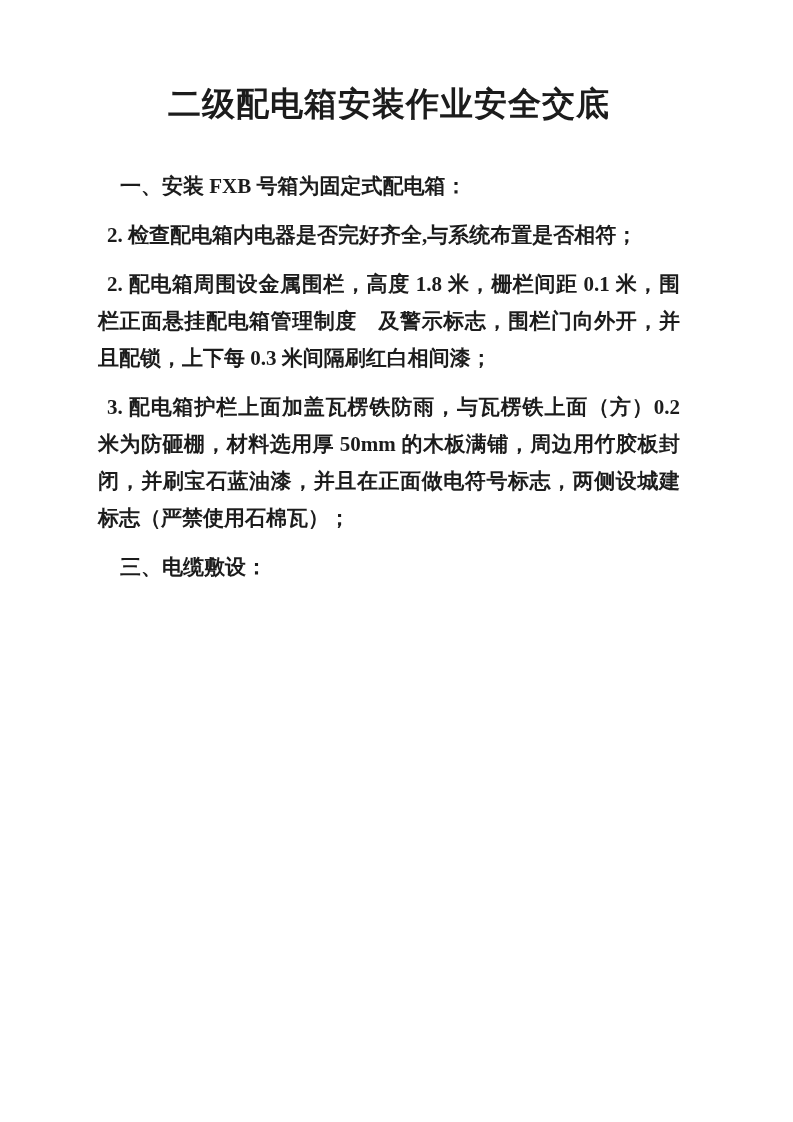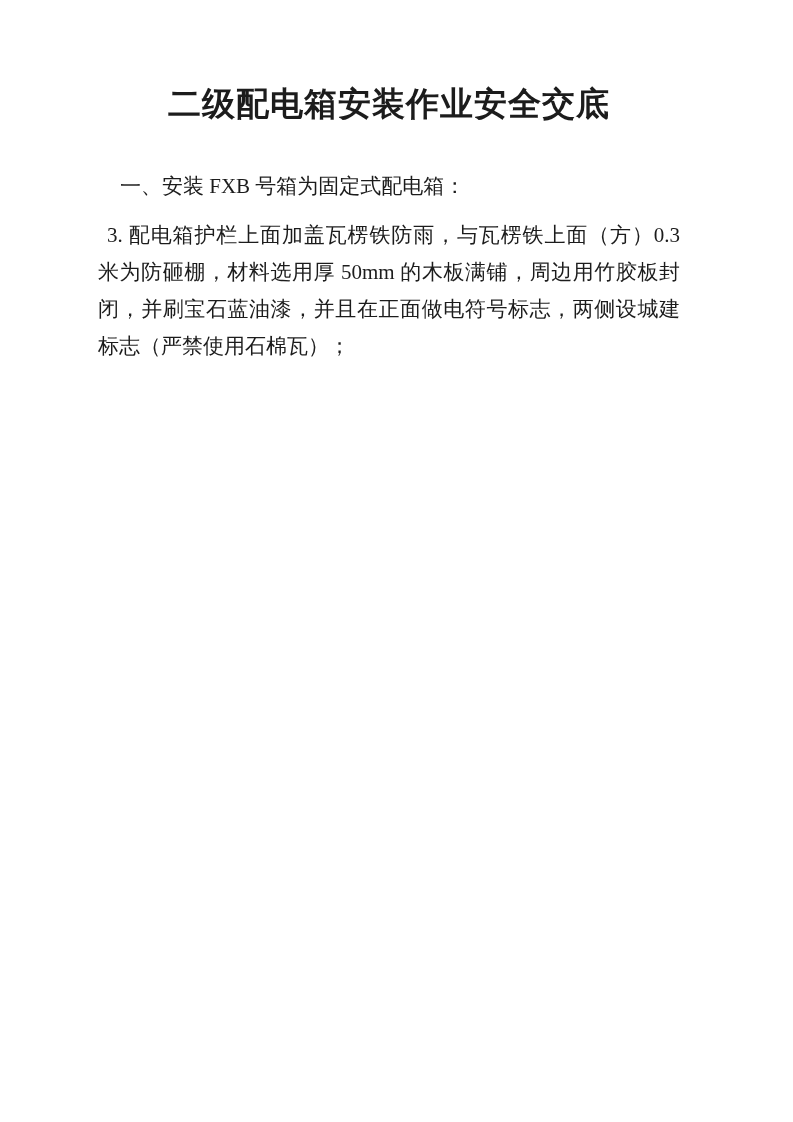--- a/index.html
+++ b/index.html
@@ -31,43 +31,47 @@
     margin: 0 0 44px 0;
     letter-spacing: 1px;
   }
   .para {
     font-size: 21px;
     line-height: 37px;
     margin: 0 0 12px 0;
     text-align: justify;
     text-justify: inter-ideograph;
     word-break: break-all;
+    font-weight: bold;
   }
   .para.section {
     text-indent: 22px;
   }
   .para.item {
     text-indent: 9px;
   }
 </style>
 </head>
 <body>
 
 <div class="page">
   <div class="content">
 
     <h1 class="doc-title">二级配电箱安装作业安全交底</h1>
 
     <p class="para section">一、安装 FXB 号箱为固定式配电箱：</p>
 
 
+    <p class="para item">2. 检查配电箱内电器是否完好齐全,与系统布置是否相符；</p>
 
 
 
 
 
 
+    <p class="para item">2. 配电箱周围设金属围栏，高度 1.8 米，栅栏间距 0.1 米，围栏正面悬挂配电箱管理制度　及警示标志，围栏门向外开，并且配锁，上下每 0.3 米间隔刷红白相间漆；</p>
 
-    <p class="para item">3. 配电箱护栏上面加盖瓦楞铁防雨，与瓦楞铁上面（方）0.3 米为防砸棚，材料选用厚 50mm 的木板满铺，周边用竹胶板封闭，并刷宝石蓝油漆，并且在正面做电符号标志，两侧设城建标志（严禁使用石棉瓦）；</p>
+    <p class="para item">3. 配电箱护栏上面加盖瓦楞铁防雨，与瓦楞铁上面（方）0.2 米为防砸棚，材料选用厚 50mm 的木板满铺，周边用竹胶板封闭，并刷宝石蓝油漆，并且在正面做电符号标志，两侧设城建标志（严禁使用石棉瓦）；</p>
 
+    <p class="para section">三、电缆敷设：</p>
 
   </div>
 </div>
 
 </body></html>

